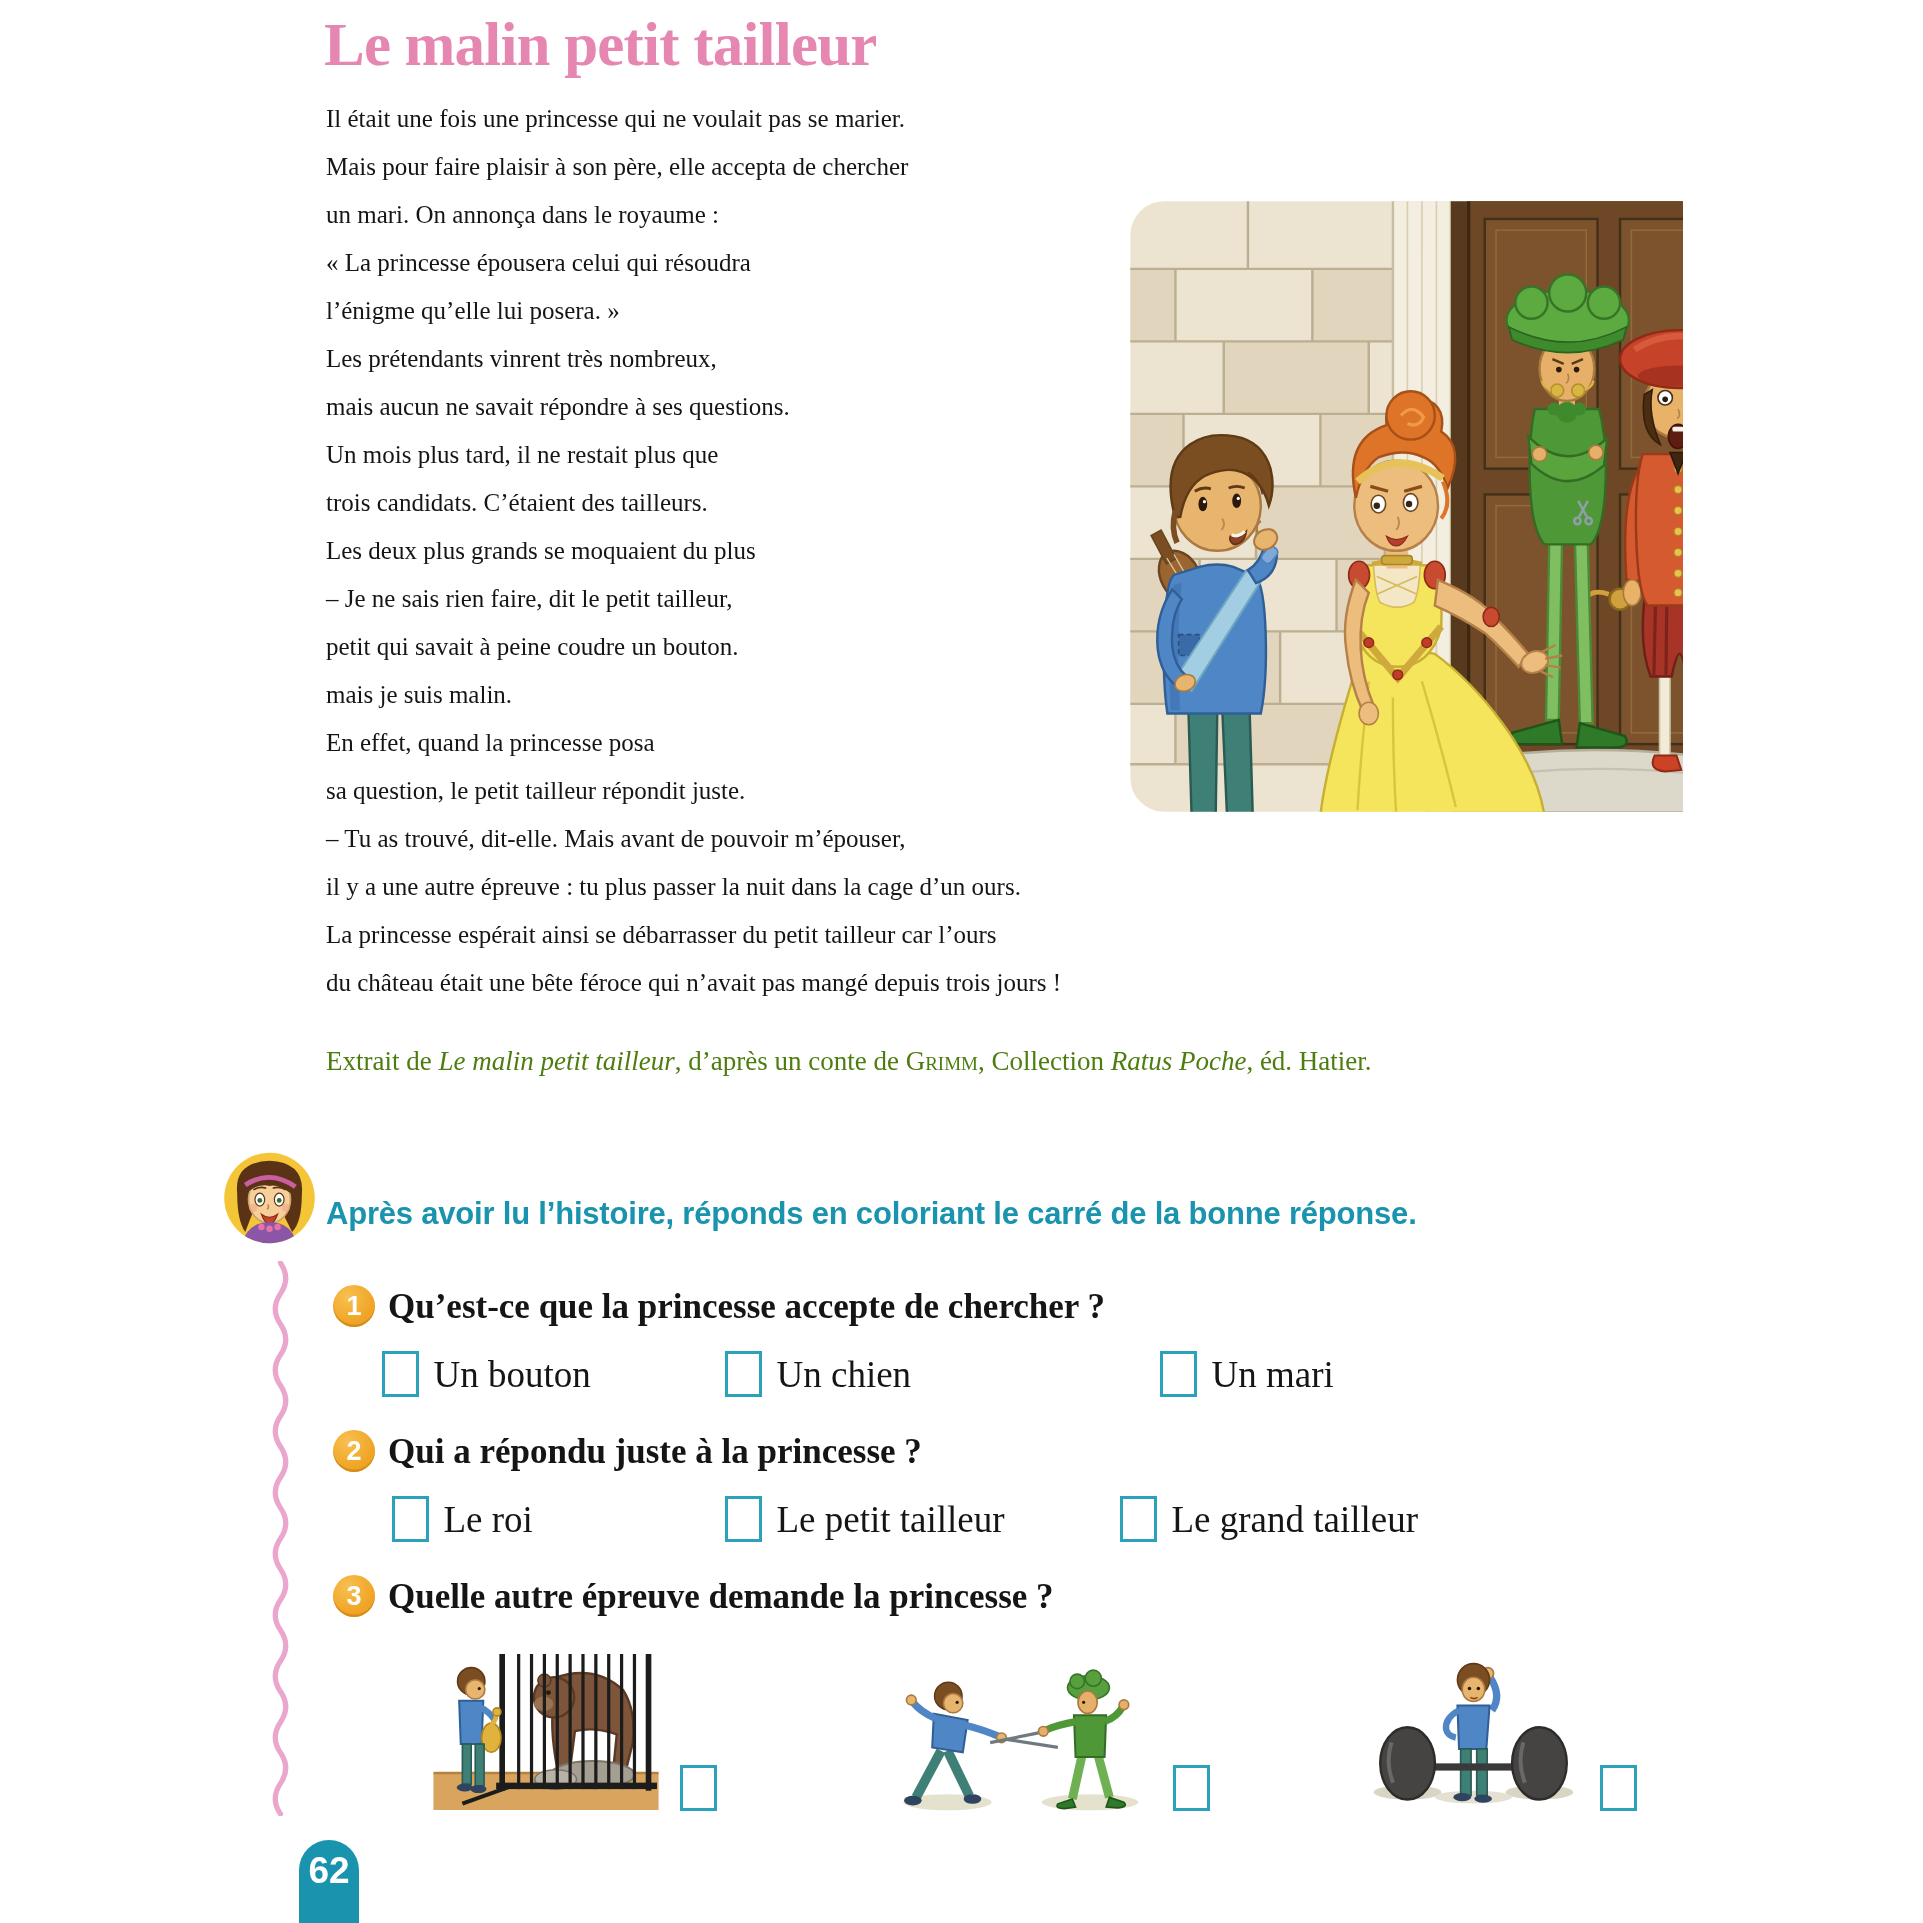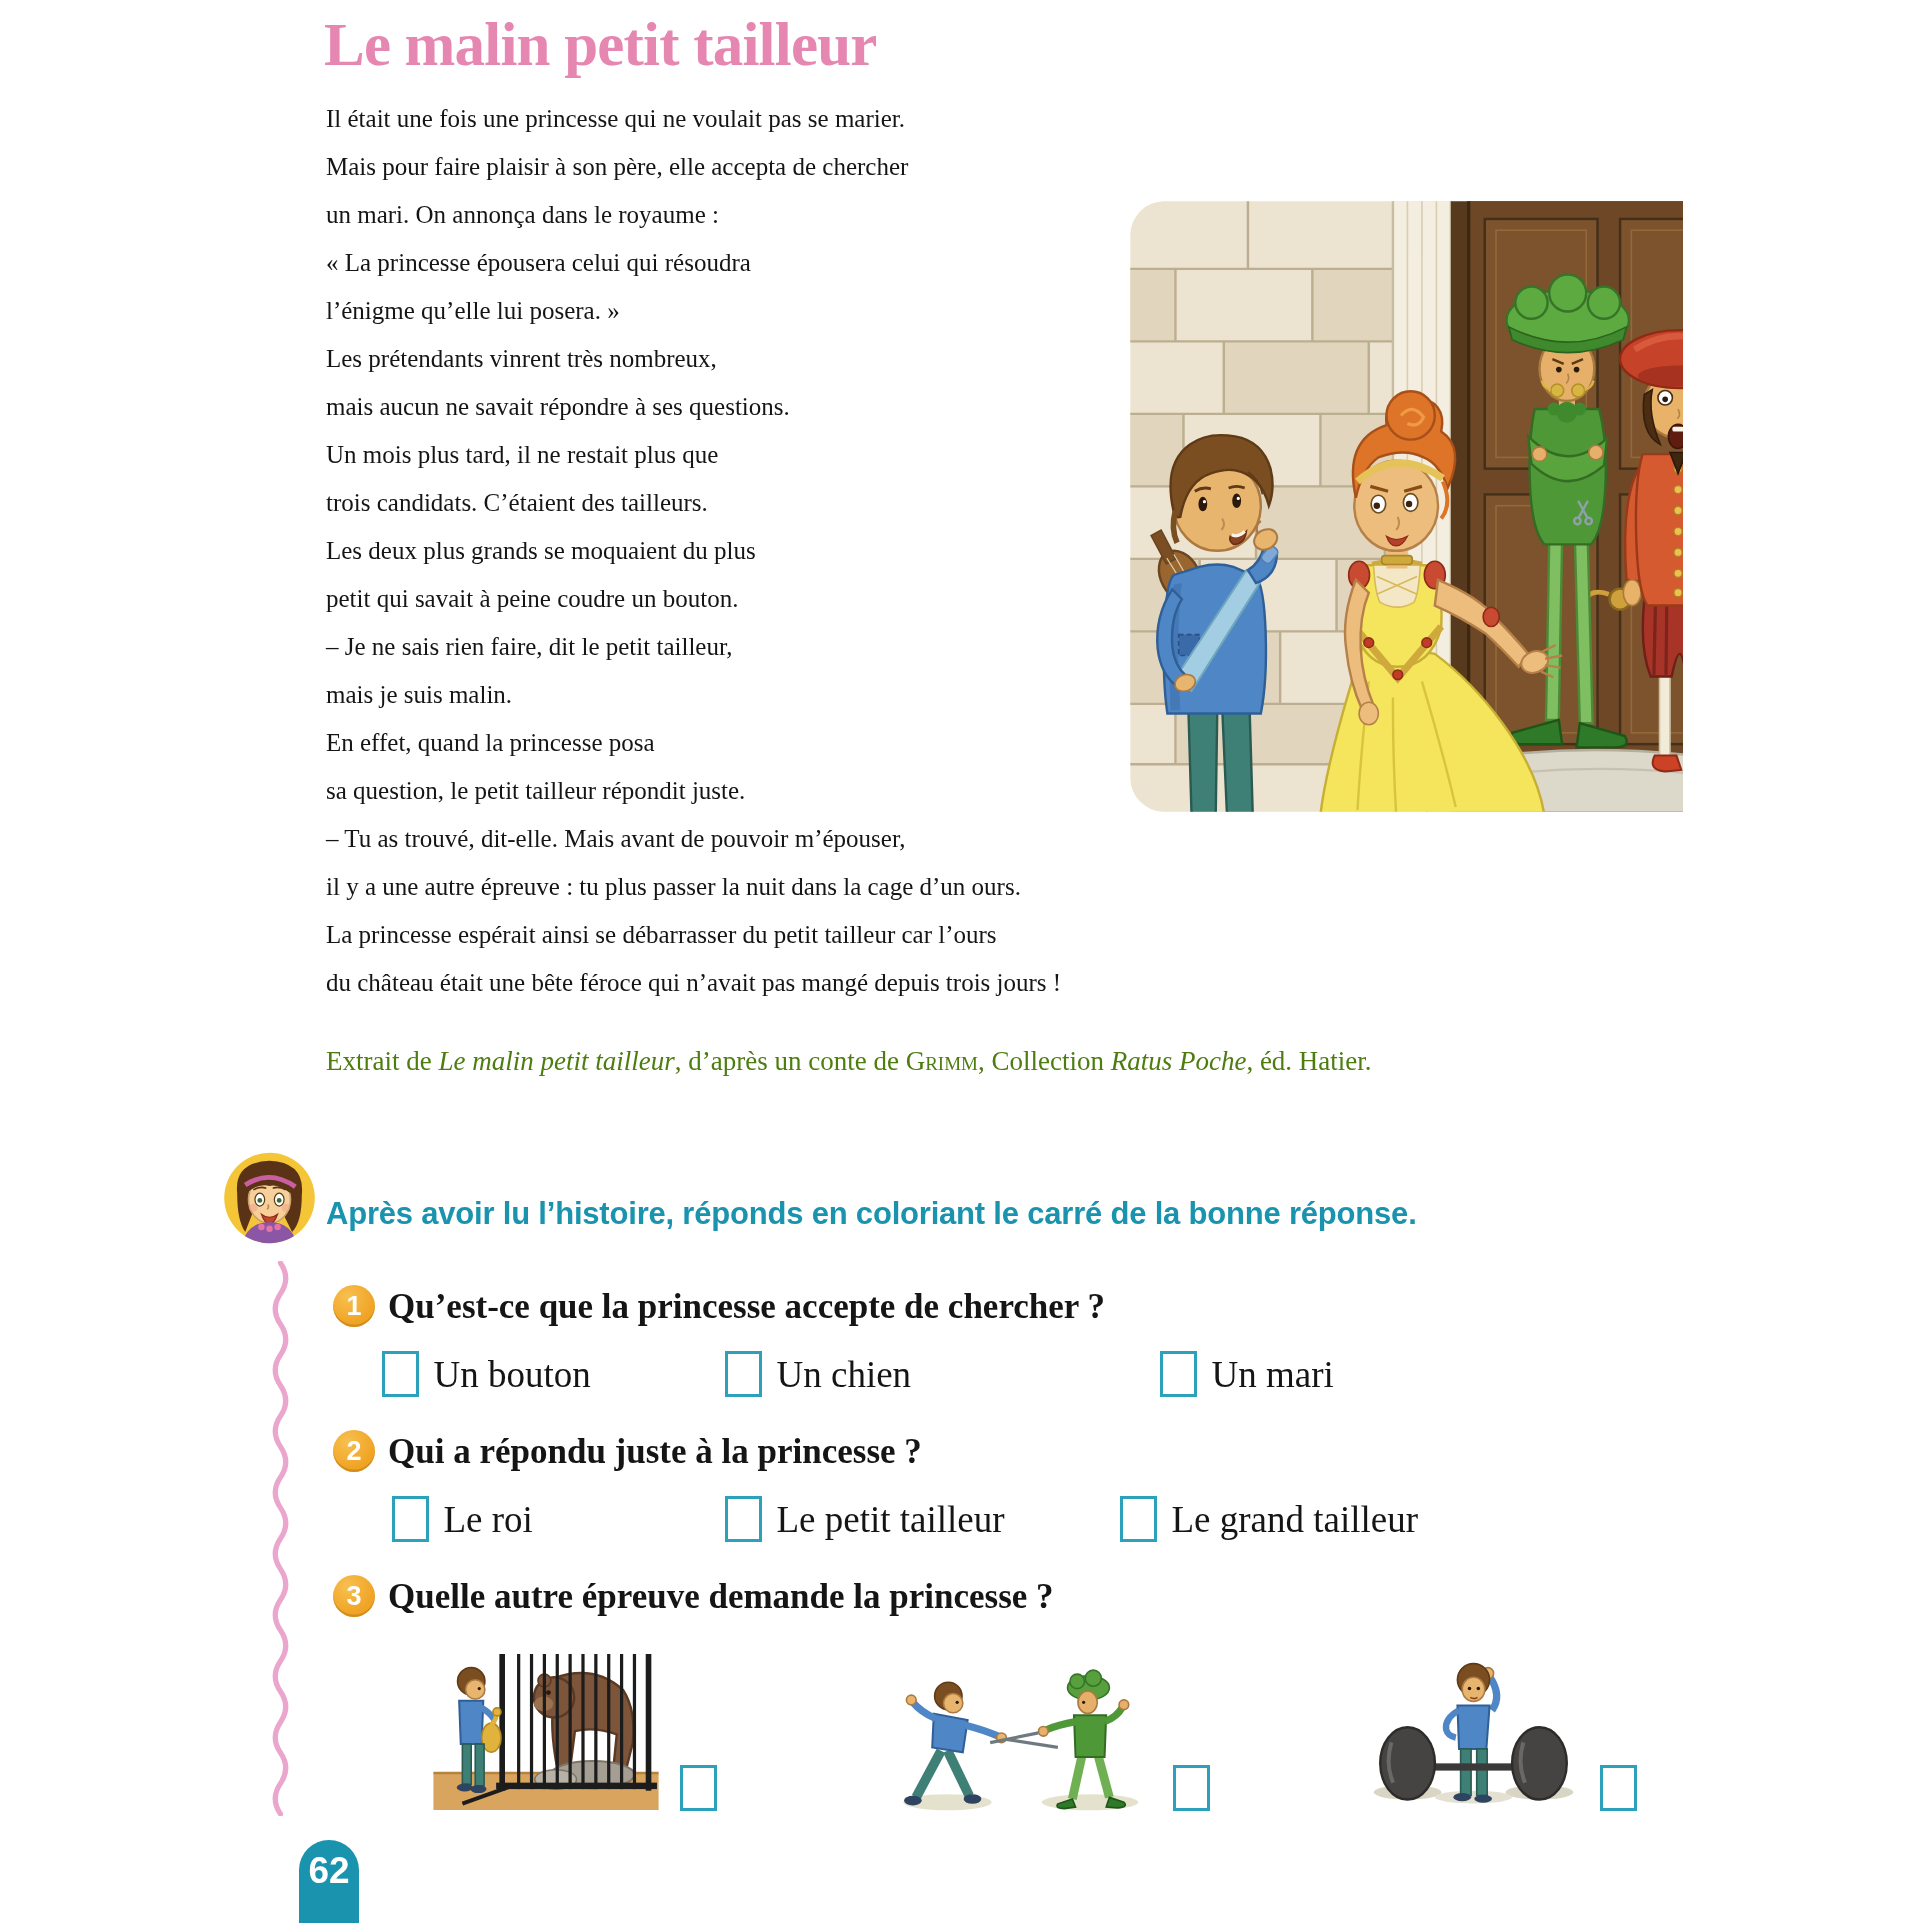--- a/index.html
+++ b/index.html
@@ -48,22 +48,22 @@
     <div>Il était une fois une princesse qui ne voulait pas se marier.</div>
     <div>Mais pour faire plaisir à son père, elle accepta de chercher</div>
     <div>un mari. On annonça dans le royaume :</div>
     <div>« La princesse épousera celui qui résoudra</div>
     <div>l’énigme qu’elle lui posera. »</div>
     <div>Les prétendants vinrent très nombreux,</div>
     <div>mais aucun ne savait répondre à ses questions.</div>
     <div>Un mois plus tard, il ne restait plus que</div>
     <div>trois candidats. C’étaient des tailleurs.</div>
     <div>Les deux plus grands se moquaient du plus</div>
+    <div>– Je ne sais rien faire, dit le petit tailleur,</div>
     <div>petit qui savait à peine coudre un bouton.</div>
-    <div>– Je ne sais rien faire, dit le petit tailleur,</div>
     <div>mais je suis malin.</div>
     <div>En effet, quand la princesse posa</div>
     <div>sa question, le petit tailleur répondit juste.</div>
     <div>– Tu as trouvé, dit-elle. Mais avant de pouvoir m’épouser,</div>
     <div>il y a une autre épreuve : tu plus passer la nuit dans la cage d’un ours.</div>
     <div>La princesse espérait ainsi se débarrasser du petit tailleur car l’ours</div>
     <div>du château était une bête féroce qui n’avait pas mangé depuis trois jours !</div>
   </div>
 
   <div class="abs" style="left:1127px;top:198px;width:614px;height:617px;">

